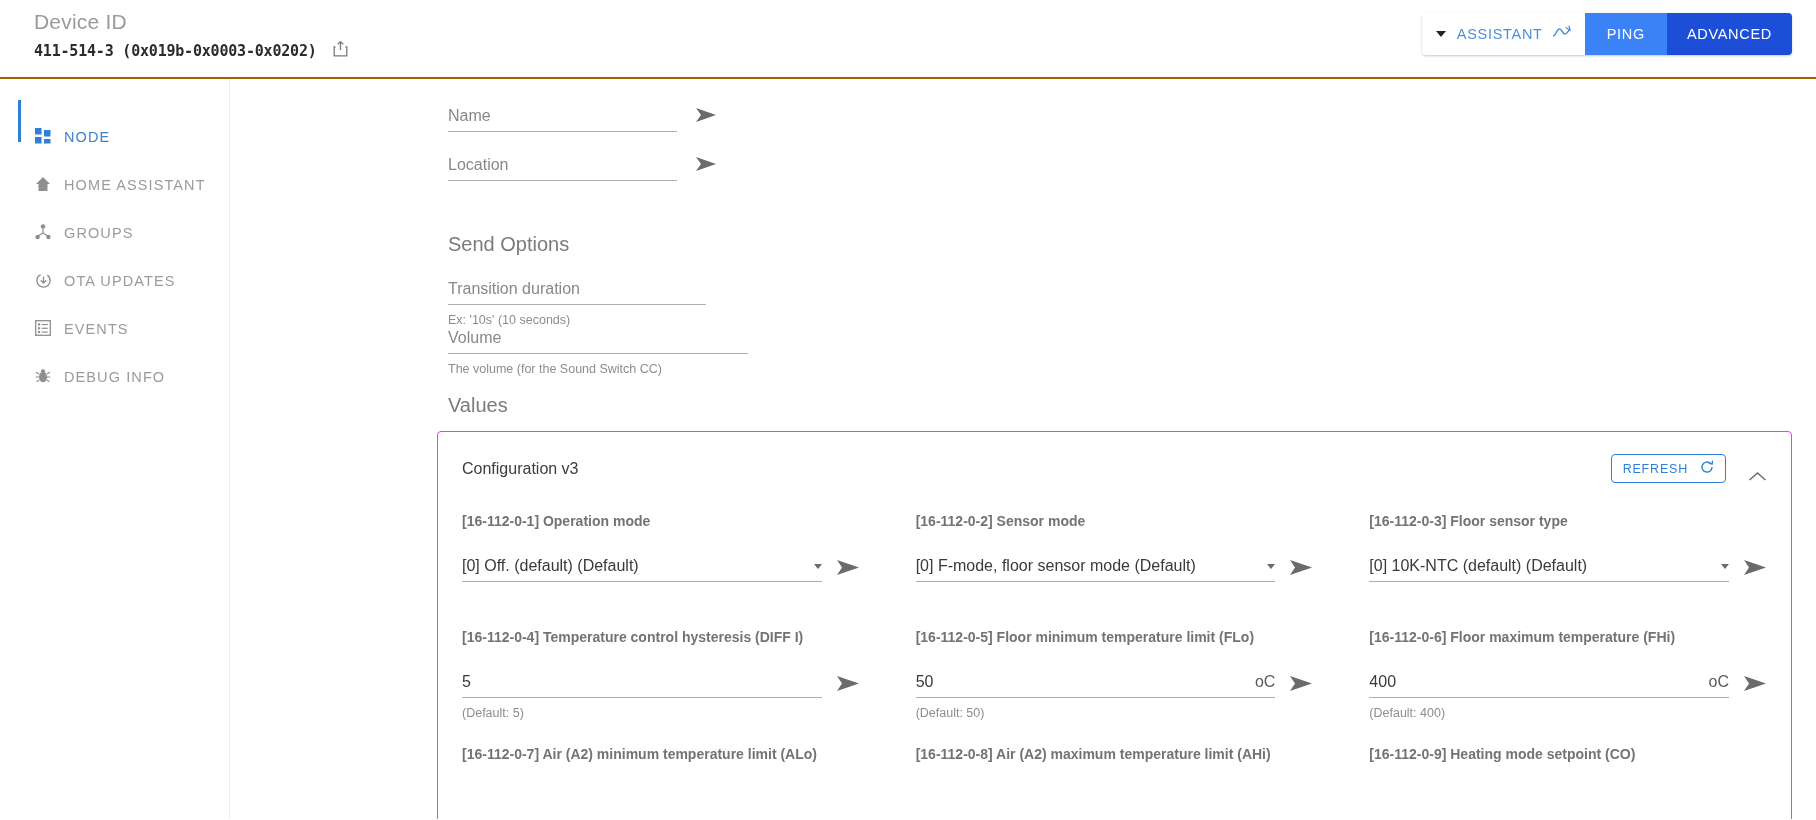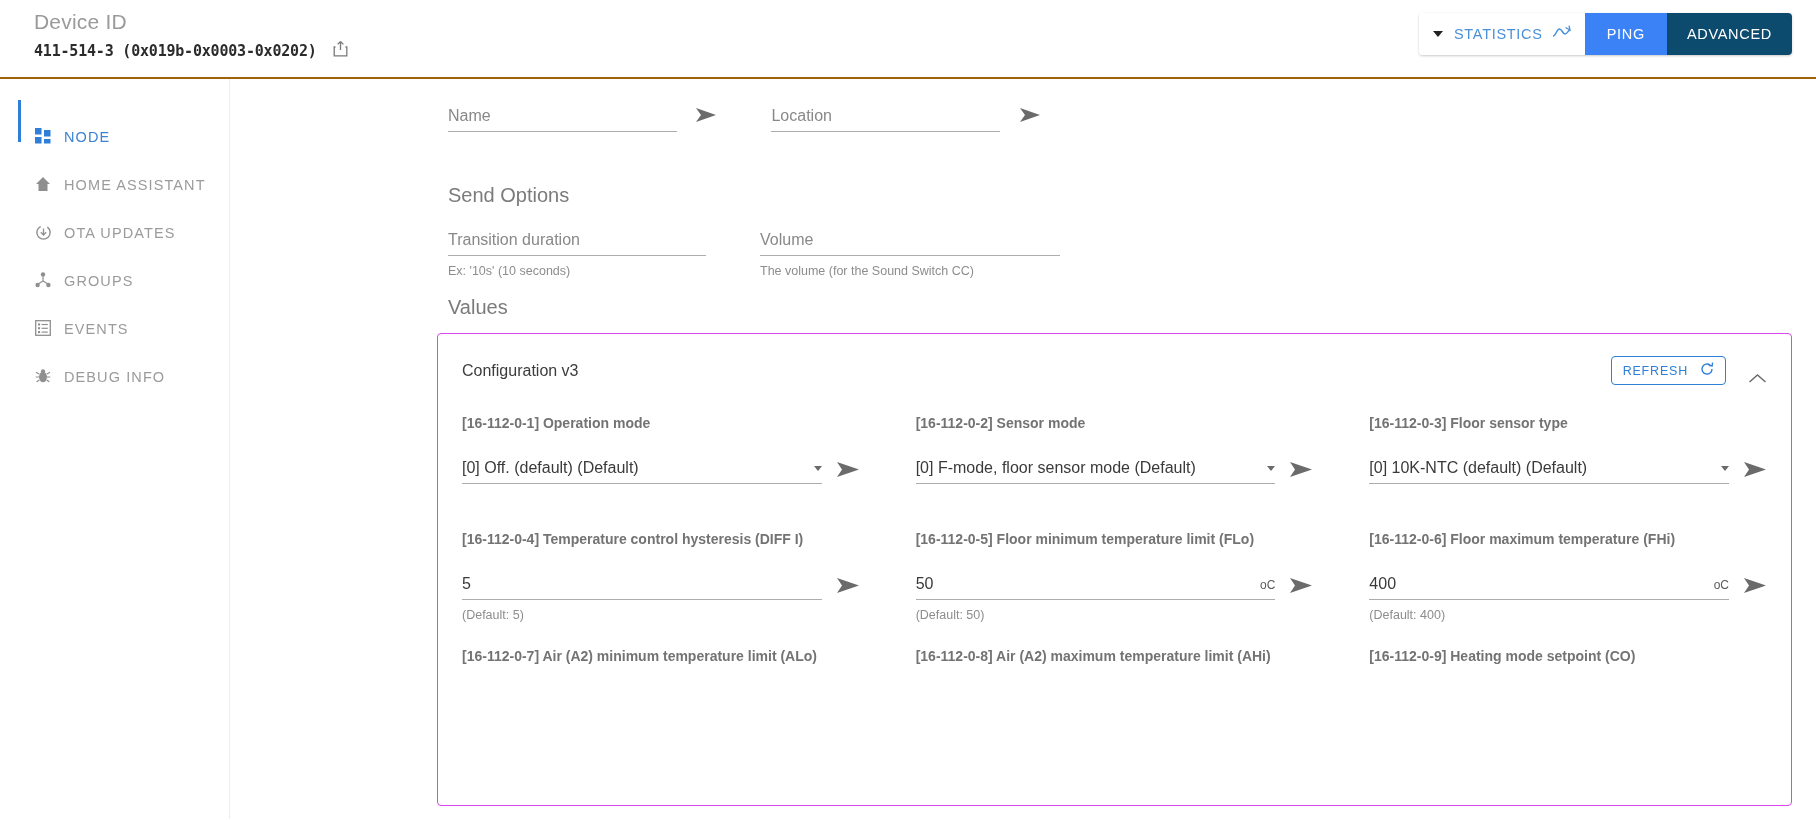--- a/index.html
+++ b/index.html
@@ -61,21 +61,21 @@
     gap: 9px;
   }
   .btn-stats .caret {
     width: 0; height: 0;
     border-left: 5px solid transparent;
     border-right: 5px solid transparent;
     border-top: 6px solid #222;
     margin-right: 2px;
   }
   .btn-ping { background: #3b82f6; color: #fff; padding: 0 22px !important; }
-  .btn-advanced { background: #0c4a6e; color: #fff; padding: 0 20px !important; }
+  .btn-advanced { background: #1d4ed8; color: #fff; padding: 0 20px !important; }
 
   
   .body-wrap { display: flex; height: calc(820px - 80px); }
 
   .sidebar {
     width: 230px;
     flex: 0 0 230px;
     border-right: 1px solid #ededed;
     padding-top: 18px;
   }
@@ -100,21 +100,21 @@
     background: #2f7ed8;
   }
   .side-ico { width: 18px; height: 18px; display: flex; align-items: center; justify-content: center; }
 
   .content {
     flex: 1 1 auto;
     padding: 26px 0 0 0;
     overflow: hidden;
   }
 
-  .field-row { display: flex; padding-left: 218px; }
+  .field-row { display: flex; padding-left: 218px; flex-direction: column; }
   .field {
     position: relative;
     margin-right: 54px;
   }
   .field .line-input {
     border: none;
     border-bottom: 1px solid #adadad;
     outline: none;
     background: transparent;
     font-family: "Liberation Sans", sans-serif;
@@ -206,21 +206,21 @@
     flex: 1 1 auto;
     font-size: 16px;
     color: #3a3a3a;
     border: none;
     outline: none;
     background: transparent;
     font-family: "Liberation Sans", sans-serif;
     padding: 0;
     width: 100%;
   }
-  .cfg-unit { font-size: 12px; color: #5b5b5b; margin-left: 8px; }
+  .cfg-unit { font-size: 16px; color: #5b5b5b; margin-left: 8px; }
   .sel-caret {
     width: 0; height: 0;
     border-left: 4px solid transparent;
     border-right: 4px solid transparent;
     border-top: 5px solid #6b6b6b;
     margin-left: 8px;
     align-self: center;
     flex: 0 0 auto;
   }
   .cfg-default {
@@ -244,21 +244,21 @@
             <path d="M7.5 1.5 L4.6 4.4 M7.5 1.5 L10.4 4.4 M7.5 1.5 L7.5 10" stroke="#7a7a7a" stroke-width="1.3" fill="none"></path>
             <path d="M2.5 7 H1.2 V15.8 H13.8 V7 H12.5" stroke="#7a7a7a" stroke-width="1.3" fill="none"></path>
           </svg>
       </span>
     </div>
   </div>
 
   <div class="btn-group">
     <div class="btn-stats">
       <span class="caret"></span>
-      <span>STATISTICS</span>
+      <span>ASSISTANT</span>
       <span>
         <svg width="19" height="15" viewBox="0 0 19 15">
             <path d="M1 11 C4 11 4.5 4 7.5 4 C10 4 10.5 9 13 9 C15.5 9 16 5 18 5" stroke="#4a90d9" stroke-width="1.5" fill="none"></path>
             <path d="M13.5 2.5 L18 5 L17 0.6" stroke="#4a90d9" stroke-width="1.3" fill="none"></path>
           </svg>
       </span>
     </div>
     <div class="btn-ping">
       <span>PING</span>
     </div>
@@ -288,38 +288,38 @@
       <span class="side-ico">
         <svg width="16" height="16" viewBox="0 0 16 16">
             <path d="M8 1 L15 8 H12.5 V15 H3.5 V8 H1 Z" fill="#8f8f8f"></path>
           </svg>
       </span>
       <span>HOME ASSISTANT</span>
     </div>
 
     <div class="side-item">
       <span class="side-ico">
-        <svg width="17" height="17" viewBox="0 0 17 17">
-            <circle cx="8.5" cy="8.5" r="6.6" stroke="#8f8f8f" stroke-width="1.4" fill="none" stroke-dasharray="28 7"></circle>
-            <path d="M8.5 4.5 L8.5 11 M5.8 8.3 L8.5 11 L11.2 8.3" stroke="#8f8f8f" stroke-width="1.3" fill="none"></path>
-          </svg>
-      </span>
-      <span>OTA UPDATES</span>
-    </div>
-
-    <div class="side-item">
-      <span class="side-ico">
         <svg width="16" height="16" viewBox="0 0 16 16">
             <circle cx="8" cy="2.5" r="2.2" fill="#8f8f8f"></circle>
             <circle cx="2.6" cy="13" r="2.2" fill="#8f8f8f"></circle>
             <circle cx="13.4" cy="13" r="2.2" fill="#8f8f8f"></circle>
             <path d="M8 4.5 V9 M8 9 L3 12 M8 9 L13 12" stroke="#8f8f8f" stroke-width="1.2" fill="none"></path>
           </svg>
       </span>
       <span>GROUPS</span>
+    </div>
+
+    <div class="side-item">
+      <span class="side-ico">
+        <svg width="17" height="17" viewBox="0 0 17 17">
+            <circle cx="8.5" cy="8.5" r="6.6" stroke="#8f8f8f" stroke-width="1.4" fill="none" stroke-dasharray="28 7"></circle>
+            <path d="M8.5 4.5 L8.5 11 M5.8 8.3 L8.5 11 L11.2 8.3" stroke="#8f8f8f" stroke-width="1.3" fill="none"></path>
+          </svg>
+      </span>
+      <span>OTA UPDATES</span>
     </div>
 
     <div class="side-item">
       <span class="side-ico">
         <svg width="16" height="16" viewBox="0 0 16 16">
             <rect x="0.7" y="0.7" width="14.6" height="14.6" stroke="#8f8f8f" stroke-width="1.3" fill="none"></rect>
             <rect x="3" y="3.4" width="2.1" height="2.1" fill="#8f8f8f"></rect>
             <rect x="6.6" y="3.9" width="6.2" height="1.2" fill="#8f8f8f"></rect>
             <rect x="3" y="7.2" width="2.1" height="2.1" fill="#8f8f8f"></rect>
             <rect x="6.6" y="7.7" width="6.2" height="1.2" fill="#8f8f8f"></rect>

